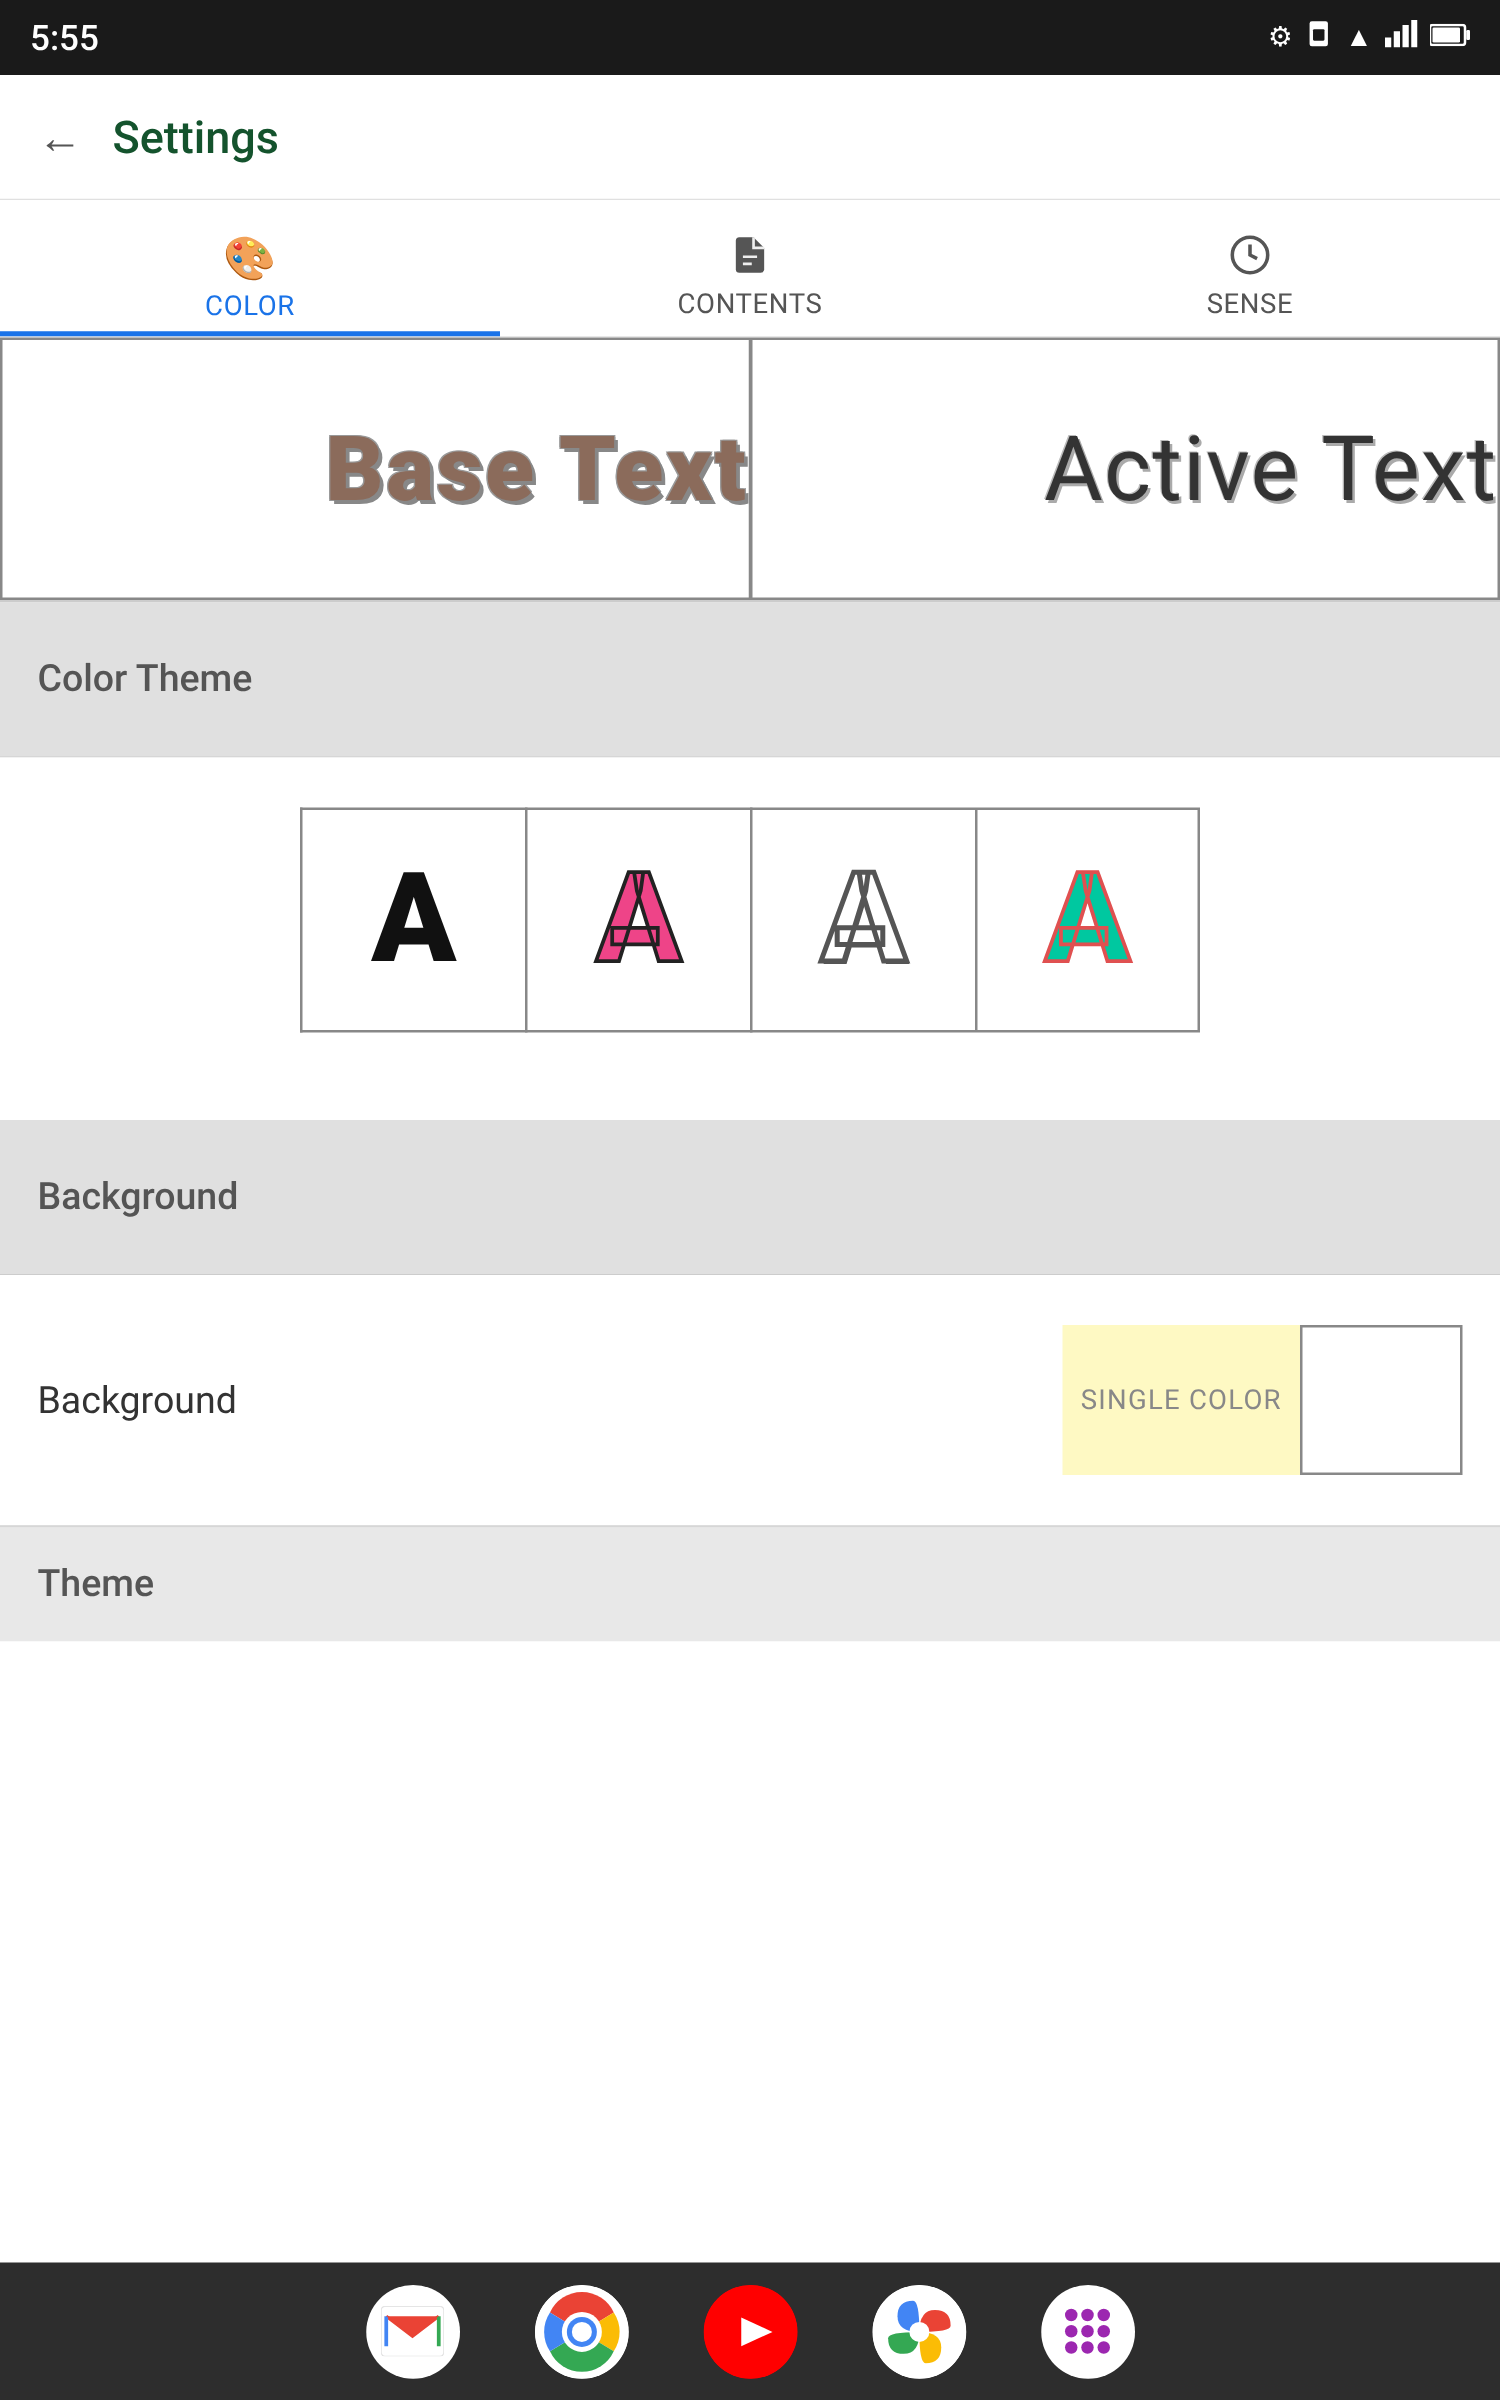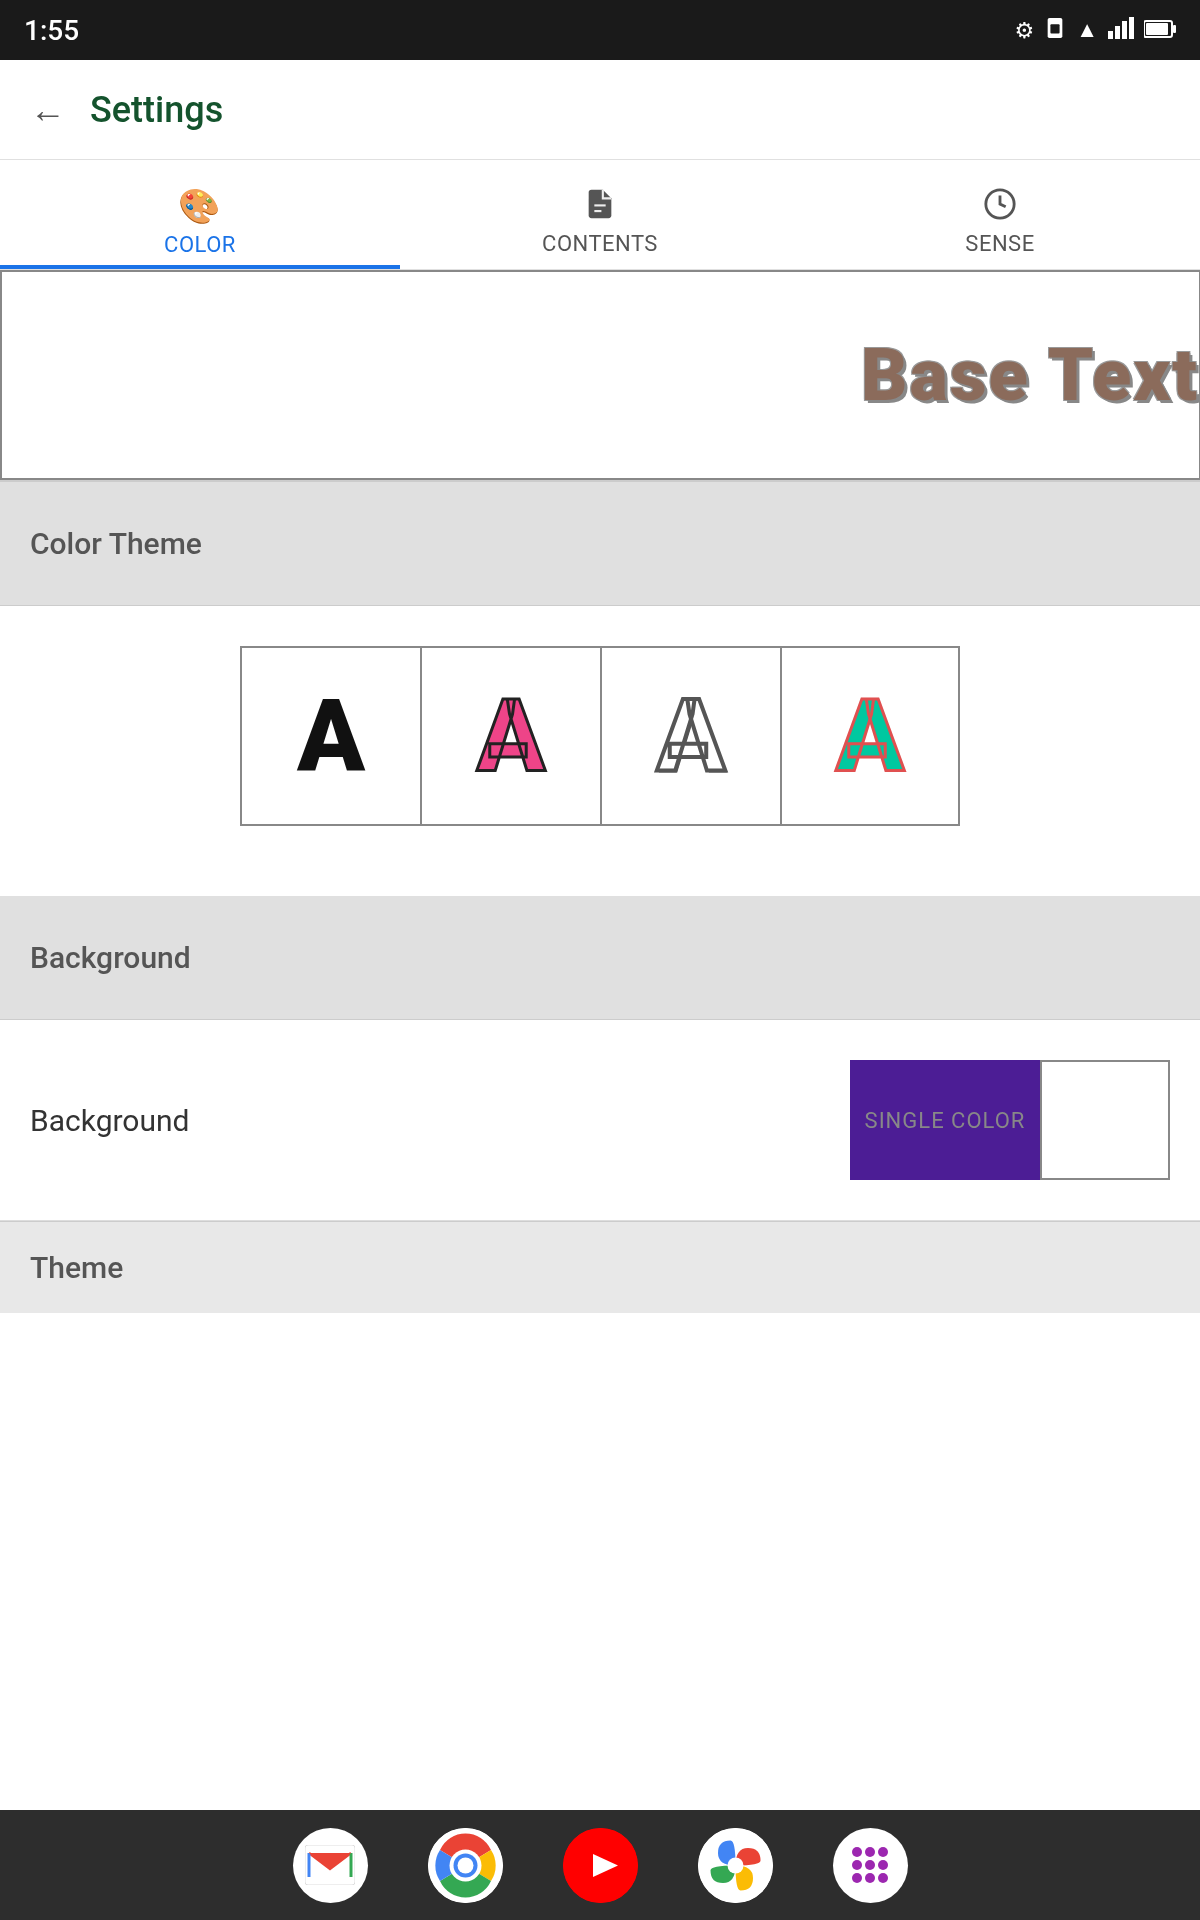--- a/index.html
+++ b/index.html
@@ -207,21 +207,21 @@
       color: #333;
     }
     .bg-options {
       display: flex;
       gap: 0;
       align-items: center;
     }
     .single-color-box {
       width: 190px;
       height: 120px;
-      background: #4c1d95;
+      background: #fef9c3;
       display: flex;
       align-items: center;
       justify-content: center;
     }
     .single-color-label {
       font-size: 22px;
       color: #888;
       letter-spacing: 1px;
       text-align: center;
     }
@@ -275,21 +275,21 @@
     .chrome-icon { }
     
     .yt-icon { }
 
     .spacer { height: 30px; background: #fff; }
   </style>
 </head>
 <body>
 
 <div class="status-bar">
-  <span class="status-time">1:55</span>
+  <span class="status-time">5:55</span>
   <div class="status-icons">
 
     <span class="status-icon">⚙</span>
 
     <span class="status-icon">
       <svg width="22" height="22" viewBox="0 0 24 24" fill="white">
           <rect x="4" y="1" width="16" height="22" rx="2" fill="white"></rect>
           <rect x="7" y="8" width="10" height="10" rx="1" fill="#1a1a1a"></rect>
         </svg>
     </span>
@@ -343,20 +343,23 @@
         <polyline points="12,6 12,12 16,14"></polyline>
       </svg>
     </span>
     <span class="tab-label">SENSE</span>
   </div>
 </div>
 
 <div class="preview-row">
   <div class="preview-card">
     <span class="base-text">Base Text</span>
+  </div>
+  <div class="preview-card">
+    <span class="active-text">Active Text</span>
   </div>
 </div>
 
 <div class="section-header">
   <span class="section-title">Color Theme</span>
 </div>
 <div class="section-divider"></div>
 
 <div class="theme-options">
   <div class="theme-option">

